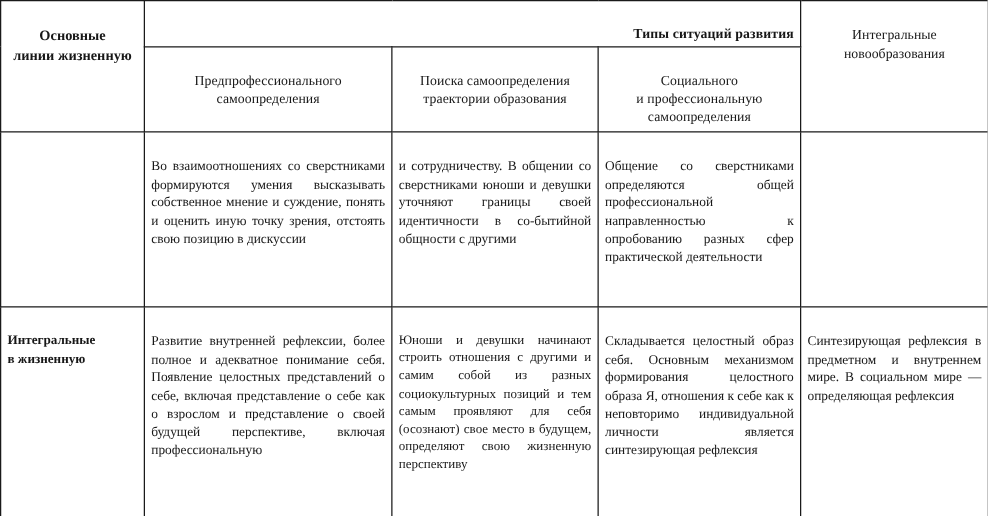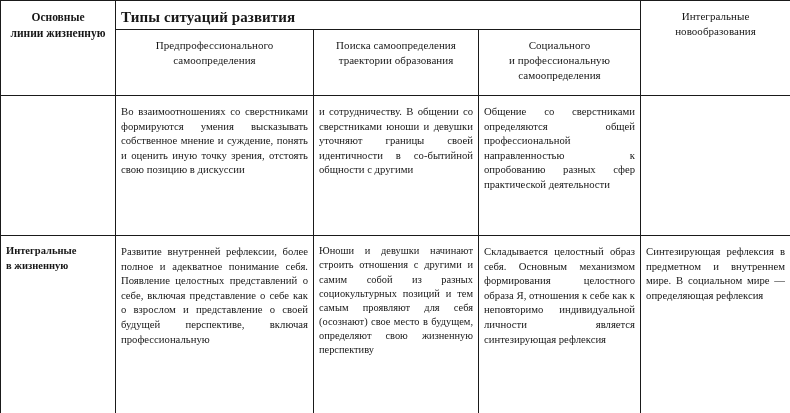--- a/index.html
+++ b/index.html
@@ -27,30 +27,30 @@
     width: 790px;
     height: 413px;
     table-layout: fixed;
     border: 1px solid #1a1a1a;
   }
 
   table.dev-table td,
   table.dev-table th {
     border: 1px solid #1a1a1a;
     vertical-align: top;
-    padding: 8px 5px 3px 5px;
+    padding: 20px 5px 3px 5px;
     box-sizing: border-box;
   }
 
   
   th.group-head {
-    text-align: left;
+    text-align: right;
     vertical-align: middle;
     font-weight: bold;
-    font-size: 15px;
+    font-size: 11px;
     line-height: 1.15;
     padding: 3px 4px;
     letter-spacing: 0.1px;
   }
 
   th.col-head {
     text-align: center;
     vertical-align: middle;
     font-weight: normal;
     font-size: 11px;

